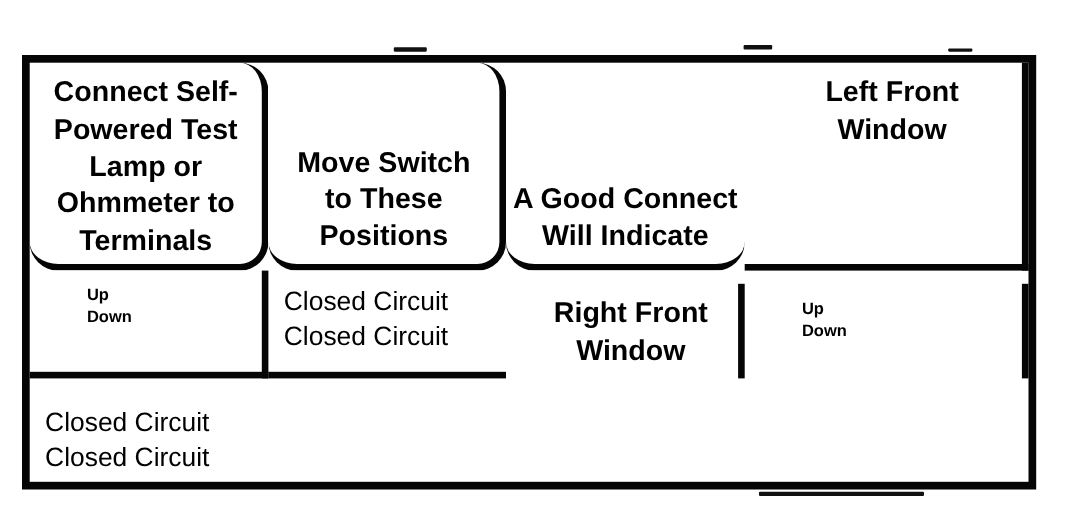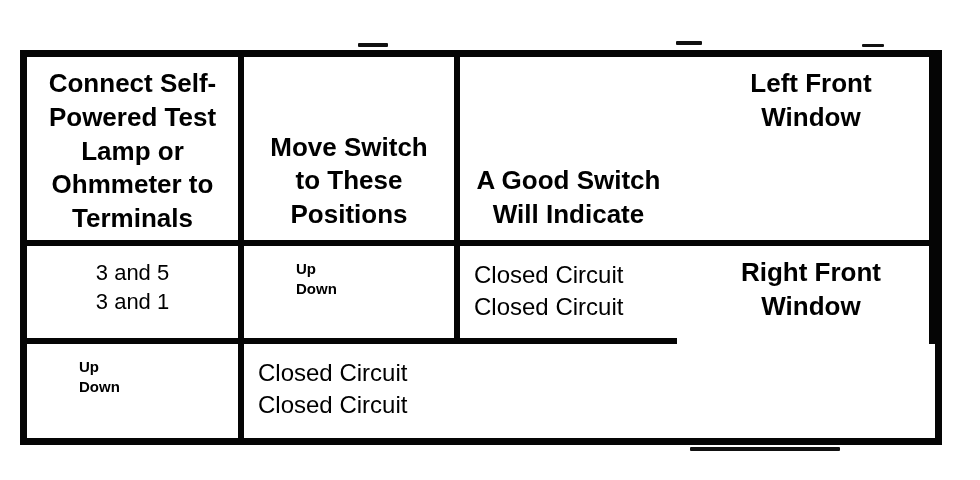--- a/index.html
+++ b/index.html
@@ -32,30 +32,31 @@
     background: #ffffff;
   }
   .cell {
     box-sizing: border-box;
     border-right: 6px solid #050505;
     border-bottom: 6px solid #050505;
     white-space: pre-line;
     overflow: hidden;
   }
   .cell.last-col { border-right: none; }
-  .cell.last-row { border-bottom: none; }
+  .cell.last-row { border-bottom: none; margin-top: 12px; }
 
   
   .hdr {
     font-weight: bold;
     font-size: 26px;
     line-height: 1.3;
     text-align: center;
     display: flex;
     justify-content: center;
+    border-radius: 26px;
   }
   .h1 {
     font-size: 35px;
     line-height: 1.55;
     letter-spacing: 0.5px;
     align-items: center;
     padding-bottom: 10px;
   }
   .h2 { align-items: center; padding-top: 6px; }
   .h3 { align-items: flex-end; padding-bottom: 8px; }
@@ -102,27 +103,25 @@
   <div class="test-table">
 
     <div class="cell hdr h2">Connect Self-
 Powered Test
 Lamp or
 Ohmmeter to
 Terminals</div>
     <div class="cell hdr h3">Move Switch
 to These
 Positions</div>
-    <div class="cell hdr h4 last-col">A Good Switch
+    <div class="cell hdr h4 last-col">A Good Connect
 Will Indicate</div>
 
     <div class="cell d1">Left Front
 Window</div>
-    <div class="cell d2">3 and 5
-3 and 1</div>
     <div class="cell d3">Up
 Down</div>
     <div class="cell d4 last-col">Closed Circuit
 Closed Circuit</div>
 
     <div class="cell d1 last-row">Right Front
 Window</div>
     <div class="cell d3 last-row">Up
 Down</div>
     <div class="cell d4 last-col last-row">Closed Circuit

